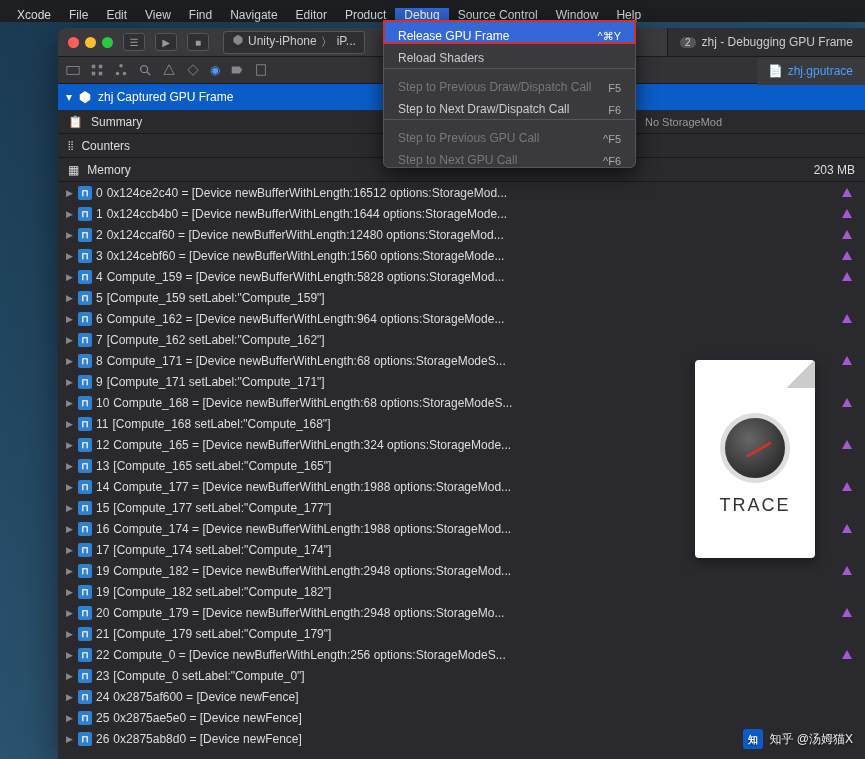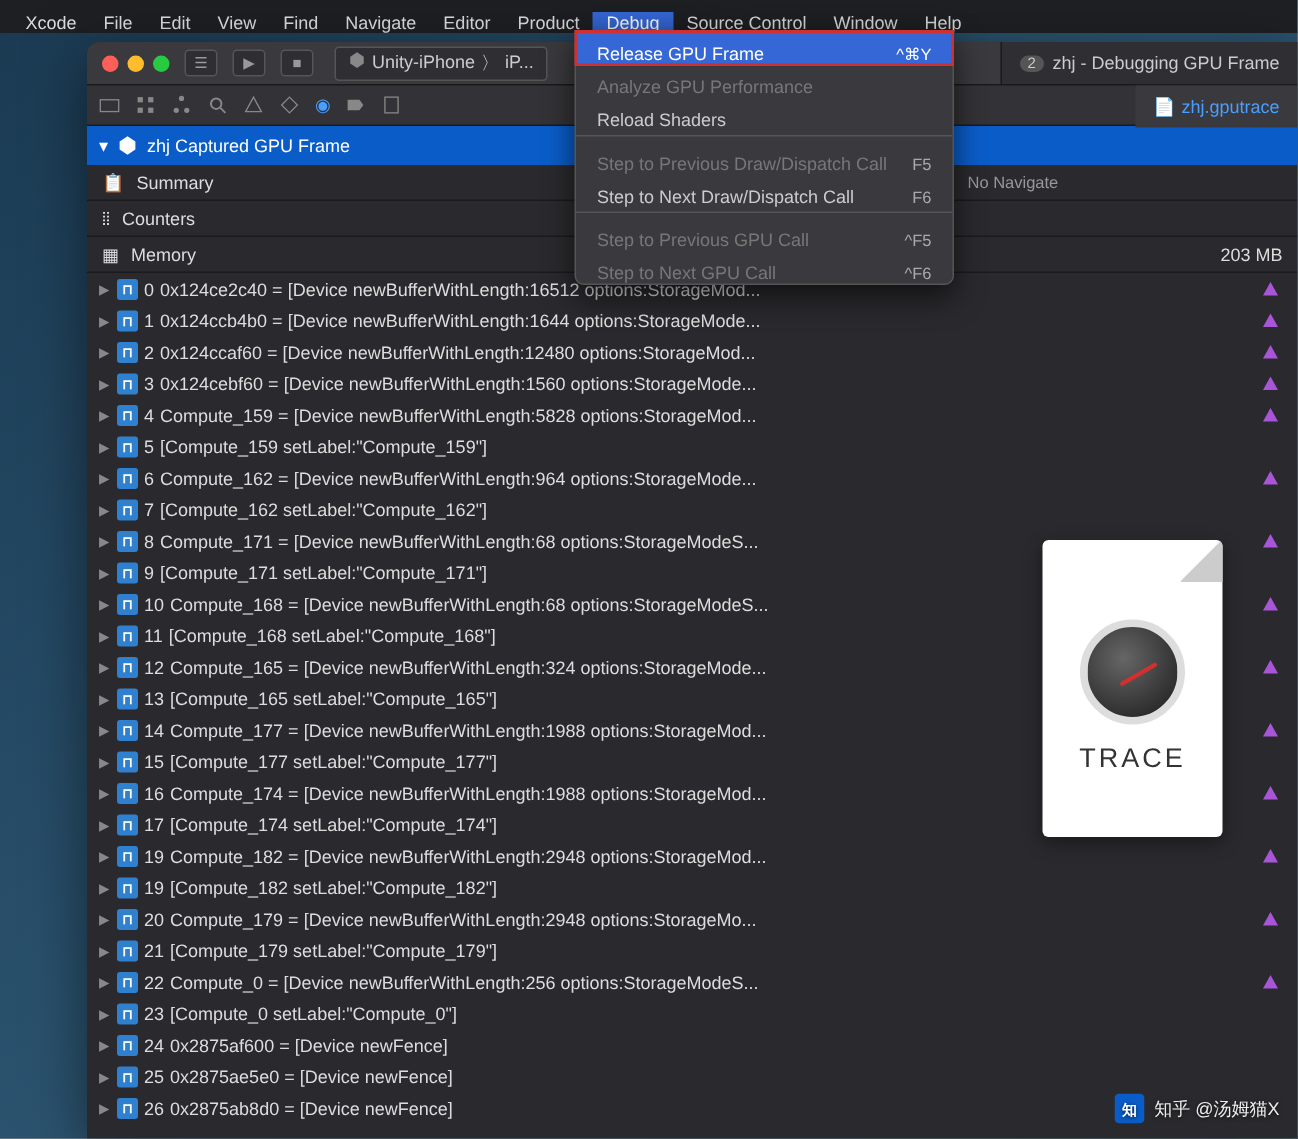--- a/index.html
+++ b/index.html
@@ -123,21 +123,21 @@
     </div>
   </div>
 
   <div class="header-row">
     <span>▾</span>
     <svg viewBox="0 0 16 16">
         <polygon points="8,1 14,5 14,11 8,15 2,11 2,5" fill="#fff"></polygon>
       </svg>
     <span>zhj Captured GPU Frame</span>
   </div>
-  <div class="noselect">No Navigate</div>
+  <div class="noselect">No StorageMod</div>
 
   <div class="section">
     <span>📋</span>
     <span>Summary</span>
   </div>
   <div class="section">
     <span>⦙⦙</span>
     <span>Counters</span>
   </div>
   <div class="section mem">
@@ -353,23 +353,20 @@
         <span>26</span> 
         <span>0x2875ab8d0 = [Device newFence]</span>
       </div>
     </div>
 </div>
 
 <div class="dropdown" id="dropdown">
     <div class="item hl">
       <span>Release GPU Frame</span>
       <span class="shortcut">^⌘Y</span>
-    </div>
-    <div class="item dis">
-      <span>Analyze GPU Performance</span>
     </div>
     <div class="item">
       <span>Reload Shaders</span>
     </div>
     <div class="sep"></div>
     <div class="item dis">
       <span>Step to Previous Draw/Dispatch Call</span>
       <span class="shortcut">F5</span>
     </div>
     <div class="item">

